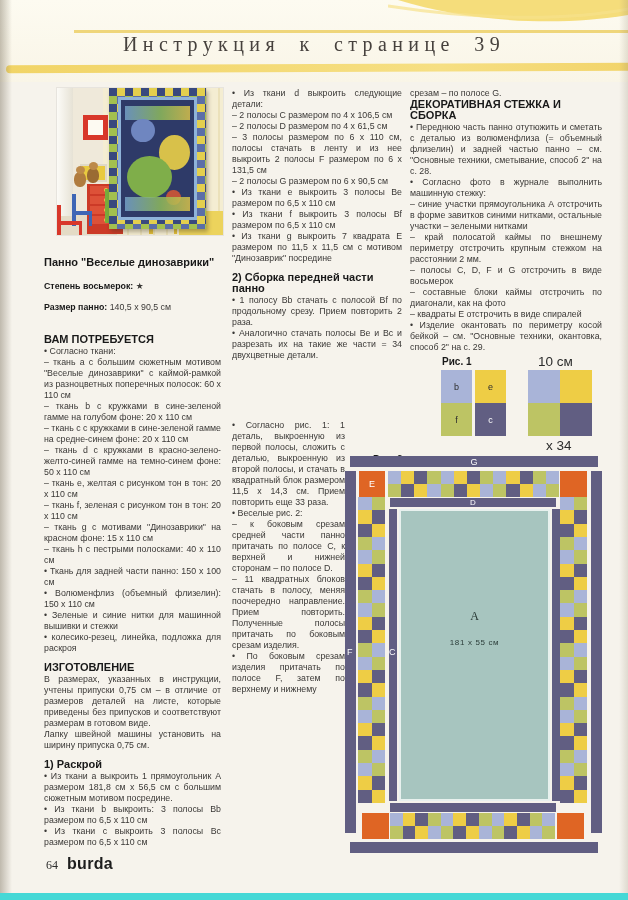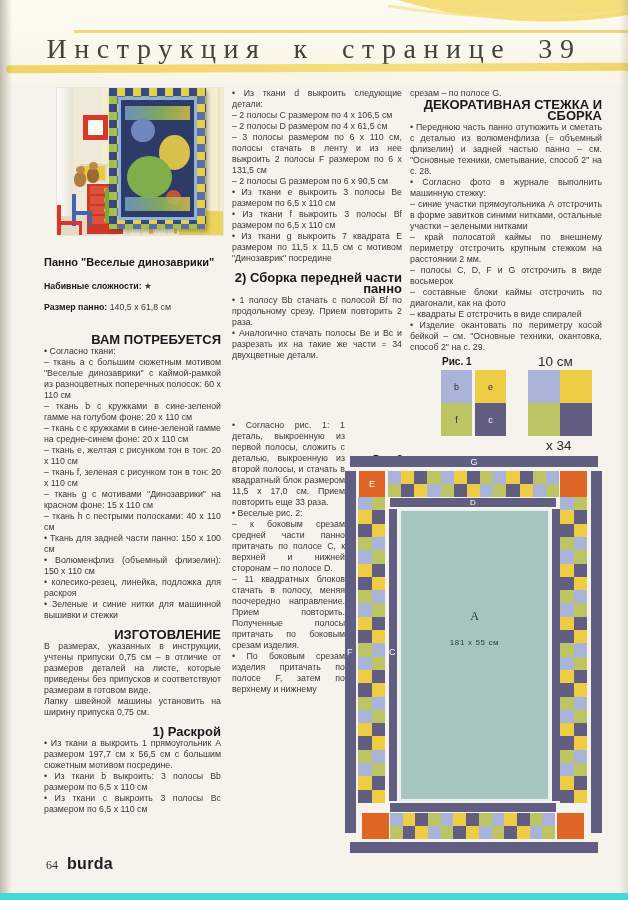--- a/index.html
+++ b/index.html
@@ -9,26 +9,26 @@
         background:linear-gradient(90deg,rgba(110,100,80,.40),rgba(110,100,80,0));z-index:30;}
   .edge-right{position:absolute;right:0;top:0;bottom:0;width:9px;
         background:linear-gradient(270deg,rgba(140,130,105,.22),rgba(140,130,105,0));z-index:30;}
   .header-band{position:absolute;top:0;left:0;right:0;height:82px;
         background:linear-gradient(#fdfbf1,#f9f5e7);}
   .corner-curve{position:absolute;top:0;right:0;z-index:2;}
   .rule-thin{position:absolute;top:30px;left:74px;right:0;height:3px;background:var(--accent_yellow);opacity:.85;}
   .rule-thick{position:absolute;top:64px;left:6px;right:0;height:8px;border-radius:5px 0 0 5px;
         background:linear-gradient(90deg,#f1d466,#f6df83 70%,#f2d46a);transform:rotate(-.25deg);}
   .page-title{position:absolute;top:33px;left:0;right:0;text-align:center;
-        font-family:"Liberation Serif",serif;font-size:28px;color:#46413d;
+        font-family:"Liberation Serif",serif;font-size:20px;color:#46413d;
         letter-spacing:.27em;word-spacing:.45em;}
   
   .col{position:absolute;font-size:8.8px;line-height:11px;text-align:justify;}
   .para{margin:0;}
-  .sec-h{font-weight:bold;color:#191919;font-size:13px;margin:8px 0 1px 0;text-align:right;}
+  .sec-h{font-weight:bold;color:#191919;font-size:11px;margin:8px 0 1px 0;text-align:left;}
   .sec-h.first{margin-top:0;}
   #col1{left:44px;top:244px;width:177px;}
   #col2-wide{left:232px;top:88px;width:170px;}
   #col2-narrow{left:232px;top:420px;width:113px;}
   #col3{left:410px;top:88px;width:192px;}
   .intro-title{font-weight:bold;font-size:11px;color:#191919;line-height:14px;text-align:left;}
   .intro-line{font-size:8.8px;line-height:12px;text-align:left;}
   .intro-line b{color:#191919;}
   .intro-gap{height:12px;}
   
@@ -185,46 +185,47 @@
         <div class="blob b2"></div>
         <div class="blob b1"></div>
         <div class="blob b4"></div>
         <div class="band bot"></div>
       </div>
     </div>
   </div>
 
   <div class="col" id="col1">
     <p class="intro-title">Панно "Веселые динозаврики"</p>
-    <p class="intro-line"><b>Набивные сложности:</b> <span>★</span></p>
-    <p class="intro-line"><b>Размер панно:</b> <span>140,5 х 61,8 см</span></p>
+    <p class="intro-line"><b>Степень восьмерок:</b> <span>★</span></p>
+    <p class="intro-line"><b>Размер панно:</b> <span>140,5 х 90,5 см</span></p>
     <div class="intro-gap"></div>
     <p class="sec-h first">ВАМ ПОТРЕБУЕТСЯ</p>
     <div>
         <p class="para">• Согласно ткани:</p>
         <p class="para">– ткань a с большим сюжетным мотивом "Веселые динозаврики" с каймой-рамкой из разноцветных поперечных полосок: 60 х 110 см</p>
         <p class="para">– ткань b с кружками в сине-зеленой гамме на голубом фоне: 20 х 110 см</p>
         <p class="para">– ткань c с кружками в сине-зеленой гамме на средне-синем фоне: 20 х 110 см</p>
+        <p class="para">– ткань d с кружками в красно-зелено-желто-синей гамме на темно-синем фоне: 50 х 110 см</p>
         <p class="para">– ткань e, желтая с рисунком тон в тон: 20 х 110 см</p>
         <p class="para">– ткань f, зеленая с рисунком тон в тон: 20 х 110 см</p>
         <p class="para">– ткань g с мотивами "Динозаврики" на красном фоне: 15 х 110 см</p>
         <p class="para">– ткань h с пестрыми полосками: 40 х 110 см</p>
         <p class="para">• Ткань для задней части панно: 150 х 100 см</p>
         <p class="para">• Волюменфлиз (объемный флизелин): 150 х 110 см</p>
+        <p class="para">• Зеленые и синие нитки для машинной вышивки и стежки</p>
         <p class="para">• колесико-резец, линейка, подложка для раскроя</p>
-        <p class="para">• Зеленые и синие нитки для машинной вышивки и стежки</p>
       </div>
     <p class="sec-h">ИЗГОТОВЛЕНИЕ</p>
     <div>
         <p class="para">В размерах, указанных в инструкции, учтены припуски 0,75 см – в отличие от размеров деталей на листе, которые приведены без припусков и соответствуют размерам в готовом виде.</p>
         <p class="para">Лапку швейной машины установить на ширину припуска 0,75 см.</p>
       </div>
     <p class="sec-h">1) Раскрой</p>
     <div>
-        <p class="para">• Из ткани a выкроить 1 прямоугольник А размером 197,7 см х 56,5 см с большим сюжетным мотивом посредине.</p>
+        <p class="para">• Из ткани a выкроить 1 прямоугольник А размером 181,8 см х 56,5 см с большим сюжетным мотивом посредине.</p>
         <p class="para">• Из ткани b выкроить: 3 полосы Bb размером по 6,5 х 110 см</p>
         <p class="para">• Из ткани c выкроить 3 полосы Bc размером по 6,5 х 110 см</p>
       </div>
   </div>
 
   <div class="col" id="col2-wide">
     <div>
         <p class="para">• Из ткани d выкроить следующие детали:</p>
         <p class="para">– 2 полосы C размером по 4 х 106,5 см</p>
         <p class="para">– 2 полосы D размером по 4 х 61,5 см</p>
@@ -236,21 +237,21 @@
       </div>
     <p class="sec-h">2) Сборка передней части панно</p>
     <div>
         <p class="para">• 1 полосу Bb стачать с полосой Bf по продольному срезу. Прием повторить 2 раза.</p>
         <p class="para">• Аналогично стачать полосы Ве и Вс и разрезать их на такие же части = 34 двухцветные детали.</p>
       </div>
   </div>
 
   <div class="col" id="col2-narrow">
     <div>
-        <p class="para">• Согласно рис. 1: 1 деталь, выкроенную из первой полосы, сложить с деталью, выкроенную из второй полосы, и стачать в квадратный блок размером 11,5 х 17,0 см. Прием повторить еще 33 раза.</p>
+        <p class="para">• Согласно рис. 1: 1 деталь, выкроенную из первой полосы, сложить с деталью, выкроенную из второй полосы, и стачать в квадратный блок размером 11,5 х 14,3 см. Прием повторить еще 33 раза.</p>
         <p class="para">• Веселые рис. 2:</p>
         <p class="para">– к боковым срезам средней части панно притачать по полосе C, к верхней и нижней сторонам – по полосе D.</p>
         <p class="para">– 11 квадратных блоков стачать в полосу, меняя поочередно направление. Прием повторить. Полученные полосы притачать по боковым срезам изделия.</p>
         <p class="para">• По боковым срезам изделия притачать по полосе F, затем по верхнему и нижнему</p>
       </div>
   </div>
 
   <div class="col" id="col3">
     <p class="para">срезам – по полосе G.</p>
     <p class="sec-h first" style="margin-top:0">ДЕКОРАТИВНАЯ СТЕЖКА И СБОРКА</p>

